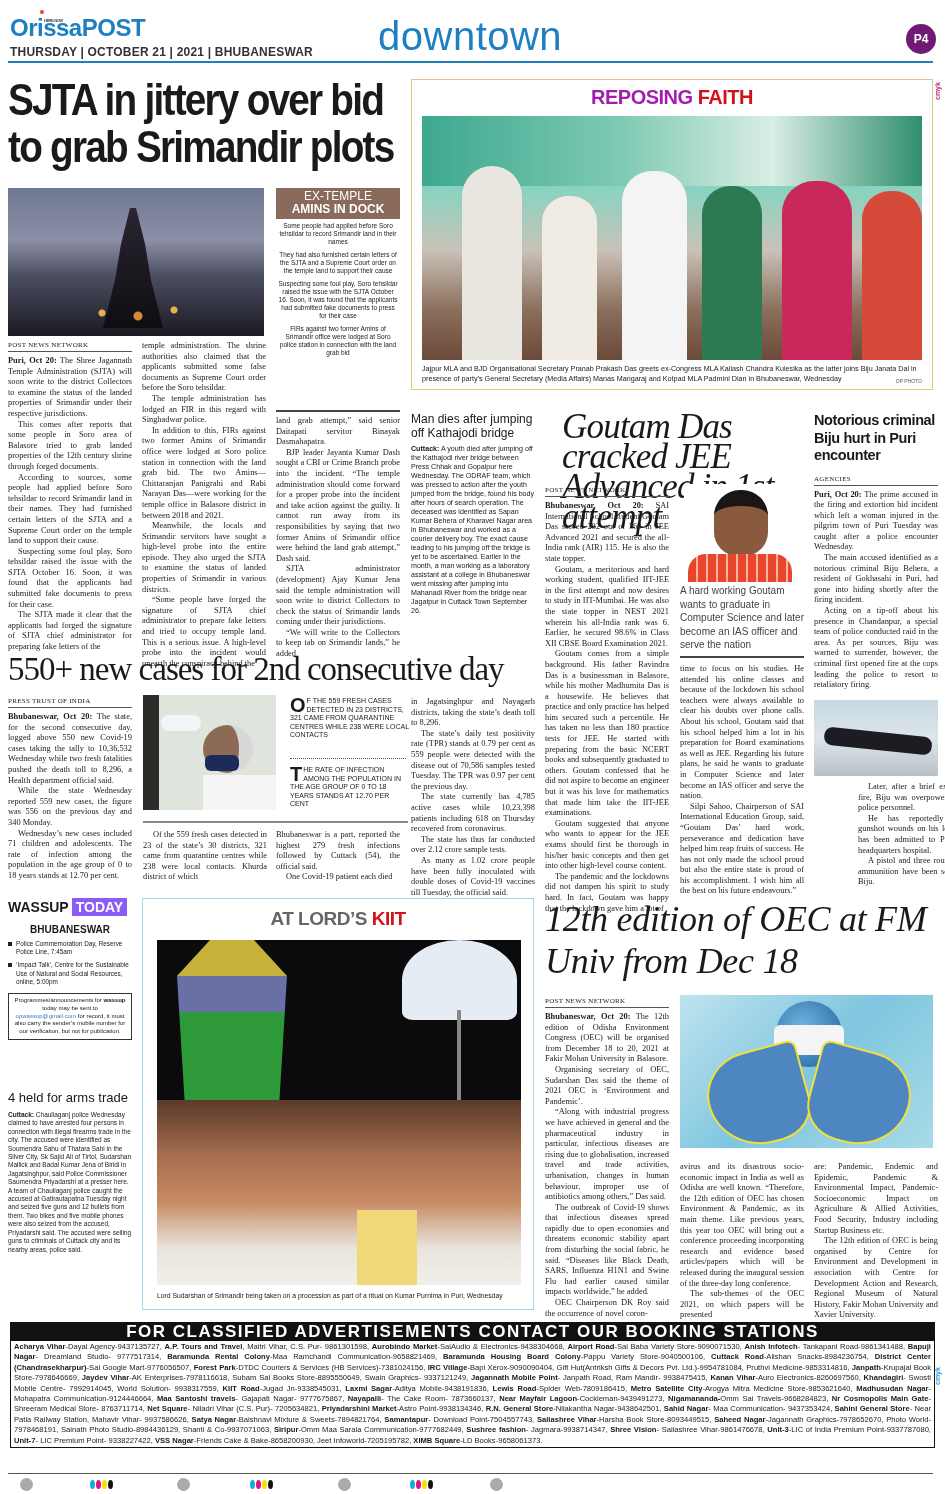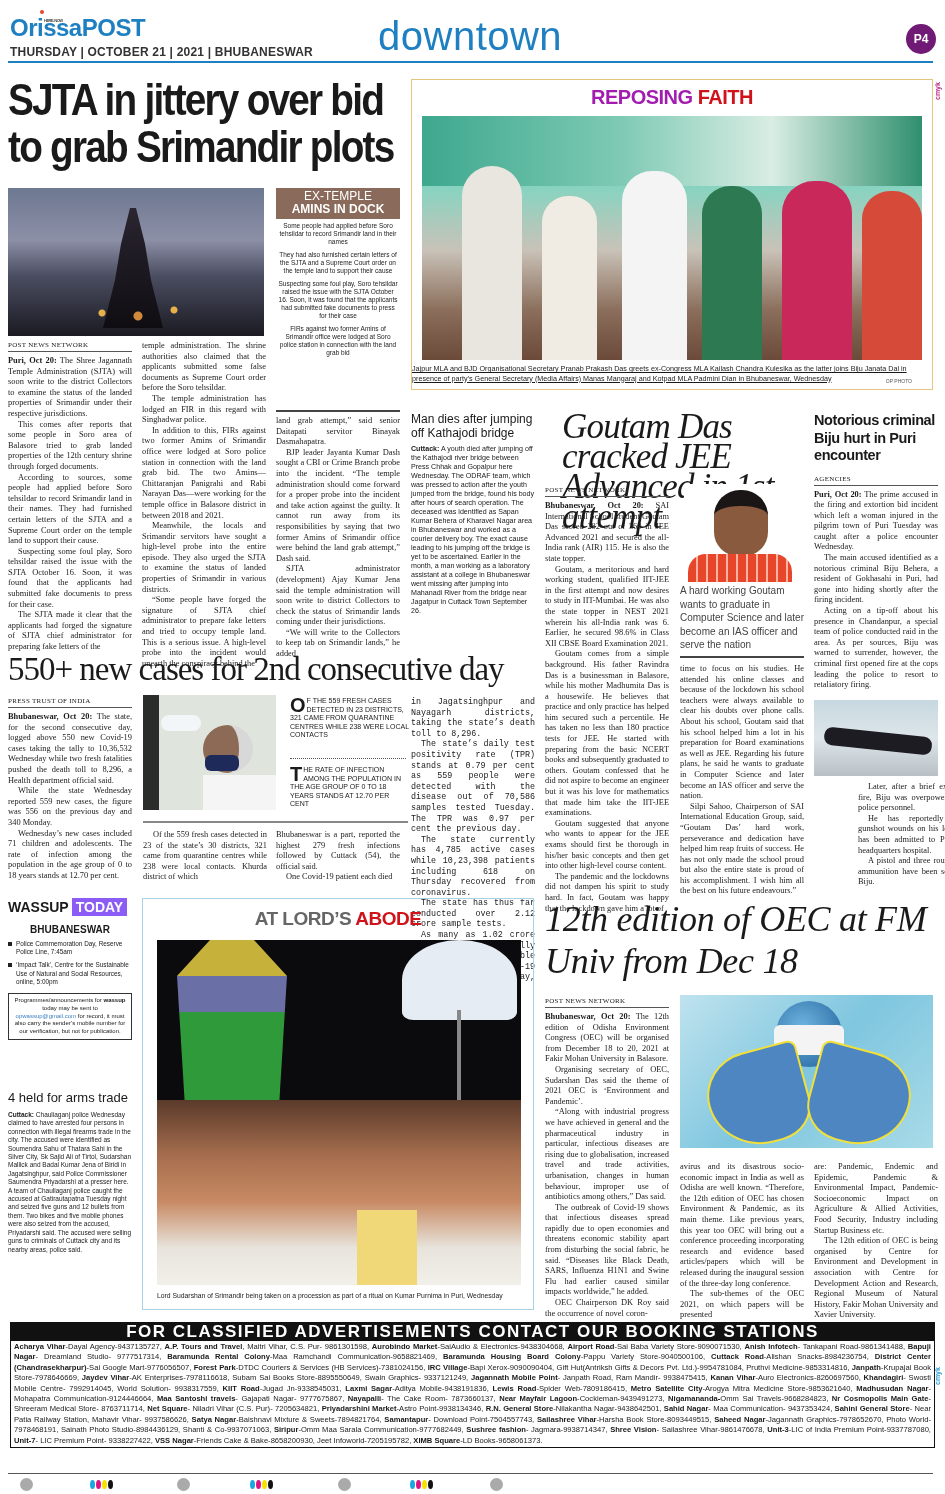--- a/index.html
+++ b/index.html
@@ -81,21 +81,21 @@
   </div>
   <div class="abs photo" style="left:10px;top:36px;width:500px;height:244px;background:linear-gradient(180deg,#5fbfae 0%,#89d3c0 30%,#c9c2b8 55%,#8a6d5a 80%,#6b4a3a 100%);">
     <div class="abs" style="left:0;top:0;width:500px;height:70px;background:linear-gradient(90deg,#3da88e,#7fcab4 40%,#d9ede4 70%,#2f8f6e);"></div>
     <div class="abs" style="left:40px;top:50px;width:60px;height:194px;background:#e9e6df;border-radius:30px 30px 0 0;"></div>
     <div class="abs" style="left:120px;top:80px;width:55px;height:164px;background:#f0ece3;border-radius:26px 26px 0 0;"></div>
     <div class="abs" style="left:200px;top:55px;width:65px;height:189px;background:#f4f4f4;border-radius:30px 30px 0 0;"></div>
     <div class="abs" style="left:280px;top:70px;width:60px;height:174px;background:#2d7a52;border-radius:28px 28px 0 0;"></div>
     <div class="abs" style="left:360px;top:65px;width:70px;height:179px;background:#c8285a;border-radius:32px 32px 0 0;"></div>
     <div class="abs" style="left:440px;top:75px;width:60px;height:169px;background:#d64a3a;border-radius:28px 28px 0 0;"></div>
   </div>
-  <div class="abs cap" style="left:0;top:284px;width:500px;text-decoration:underline;">
+  <div class="abs cap" style="left:10px;top:284px;width:500px;">
     <span>Jajpur MLA and BJD Organisational Secretary Pranab Prakash Das greets ex-Congress MLA Kailash Chandra Kulesika as the latter joins Biju Janata Dal in presence of party’s General Secretary (Media Affairs) Manas Mangaraj and Kotpad MLA Padmini Dian in Bhubaneswar, Wednesday</span>
     <span style="font-size:5px;float:right;margin-top:3px;color:#555;">OP PHOTO</span>
   </div>
 </div>
 
 <div class="abs" style="left:411px;top:412px;width:124px;">
   <h3 class="sans" style="font-size:12px;line-height:14px;font-weight:normal;margin-bottom:5px;">Man dies after jumping off Kathajodi bridge</h3>
   <p class="sans" style="font-size:7.1px;line-height:9px;"><b>Cuttack:</b> <span>A youth died after jumping off the Kathajodi river bridge between Press Chhak and Gopalpur here Wednesday. The ODRAF team, which was pressed to action after the youth jumped from the bridge, found his body after hours of search operation. The deceased was identified as Sapan Kumar Behera of Kharavel Nagar area in Bhubaneswar and worked as a courier delivery boy. The exact cause leading to his jumping off the bridge is yet to be ascertained. Earlier in the month, a man working as a laboratory assistant at a college in Bhubaneswar went missing after jumping into Mahanadi River from the bridge near Jagatpur in Cuttack Town September 26.</span></p>
 </div>
 
@@ -162,21 +162,21 @@
   <p class="sans" style="font-size:7px;line-height:8.6px;"><span style="float:left;font-size:20px;line-height:17px;font-weight:bold;margin-right:1px;">T</span><span>HE RATE OF INFECTION AMONG THE POPULATION IN THE AGE GROUP OF 0 TO 18 YEARS STANDS AT 12.70 PER CENT</span></p>
 </div>
 <div class="abs" style="left:143px;top:821px;width:265px;height:2px;background:#888;"></div>
 <div class="abs body-txt" style="left:143px;top:830px;width:124px;">
   <p>Of the 559 fresh cases detected in 23 of the state’s 30 districts, 321 came from quarantine centres while 238 were local contacts. Khurda district of which</p>
 </div>
 <div class="abs body-txt" style="left:276px;top:830px;width:124px;">
   <p class="first">Bhubaneswar is a part, reported the highest 279 fresh infections followed by Cuttack (54), the official said.</p>
   <p>One Covid-19 patient each died</p>
 </div>
-<div class="abs body-txt" style="left:411px;top:697px;width:124px;font-family:Liberation Mono, monospace;">
+<div class="abs body-txt" style="left:411px;top:697px;width:124px;">
   <p class="first">in Jagatsinghpur and Nayagarh districts, taking the state’s death toll to 8,296.</p>
   <p>The state’s daily test positivity rate (TPR) stands at 0.79 per cent as 559 people were detected with the disease out of 70,586 samples tested Tuesday. The TPR was 0.97 per cent the previous day.</p>
   <p>The state currently has 4,785 active cases while 10,23,398 patients including 618 on Thursday recovered from coronavirus.</p>
   <p>The state has thus far conducted over 2.12 crore sample tests.</p>
   <p>As many as 1.02 crore people have been fully inoculated with double doses of Covid-19 vaccines till Tuesday, the official said.</p>
 </div>
 
 <div class="abs" style="left:8px;top:898px;width:124px;">
   <div class="sans" style="font-weight:bold;font-size:14px;display:flex;align-items:center;gap:3px;">
     <span>WASSUP</span>
@@ -203,21 +203,21 @@
 </div>
 
 <div class="abs" style="left:8px;top:1090px;width:124px;">
   <h3 class="sans" style="font-size:13px;font-weight:normal;margin-bottom:6px;">4 held for arms trade</h3>
   <p class="sans" style="font-size:6.5px;line-height:8.4px;"><b>Cuttack:</b> <span>Chauliaganj police Wednesday claimed to have arrested four persons in connection with illegal firearms trade in the city. The accused were identified as Soumendra Sahu of Thatara Sahi in the Silver City, Sk Sajid Ali of Tirtol, Sudarshan Mallick and Badal Kumar Jena of Biridi in Jagatsinghpur, said Police Commissioner Saumendra Priyadarshi at a presser here. A team of Chauliaganj police caught the accused at Gatirautapatna Tuesday night and seized five guns and 12 bullets from them. Two bikes and five mobile phones were also seized from the accused, Priyadarshi said. The accused were selling guns to criminals of Cuttack city and its nearby areas, police said.</span></p>
 </div>
 
 <div class="abs" style="left:142px;top:898px;width:392px;height:412px;border:1px solid #a9d2e6;">
   <div class="sans" style="text-align:center;font-weight:bold;font-size:19px;margin-top:9px;letter-spacing:-0.5px;">
     <span style="color:#666;">AT LORD’S</span>
-    <span style="color:#d0121b;">ABODE</span>
+    <span style="color:#d0121b;">KIIT</span>
   </div>
   <div class="abs photo" style="left:14px;top:41px;width:364px;height:345px;background:#0b0b0d;">
     <div class="abs" style="left:20px;top:0;width:110px;height:180px;background:linear-gradient(180deg,#c6b23a 0 20%,#6a6fa6 20% 40%,#2f9a3a 40% 100%);clip-path:polygon(30% 0,70% 0,100% 20%,92% 100%,8% 100%,0 20%);"></div>
     <div class="abs" style="left:245px;top:0;width:115px;height:80px;background:#e6ecf4;border-radius:50% 50% 10% 10%;"></div>
     <div class="abs" style="left:300px;top:70px;width:4px;height:160px;background:#888;"></div>
     <div class="abs" style="left:0;top:160px;width:364px;height:185px;background:linear-gradient(180deg,#5a3a2a 0%,#a66e4e 30%,#c88a64 55%,#e8e4dc 80%,#f2f0ea 100%);"></div>
     <div class="abs" style="left:200px;top:270px;width:60px;height:75px;background:#f0d878;"></div>
   </div>
   <div class="abs cap" style="left:14px;top:392px;width:364px;font-size:6.8px;">Lord Sudarshan of Srimandir being taken on a procession as part of a ritual on Kumar Purnima in Puri, Wednesday</div>
 </div>

